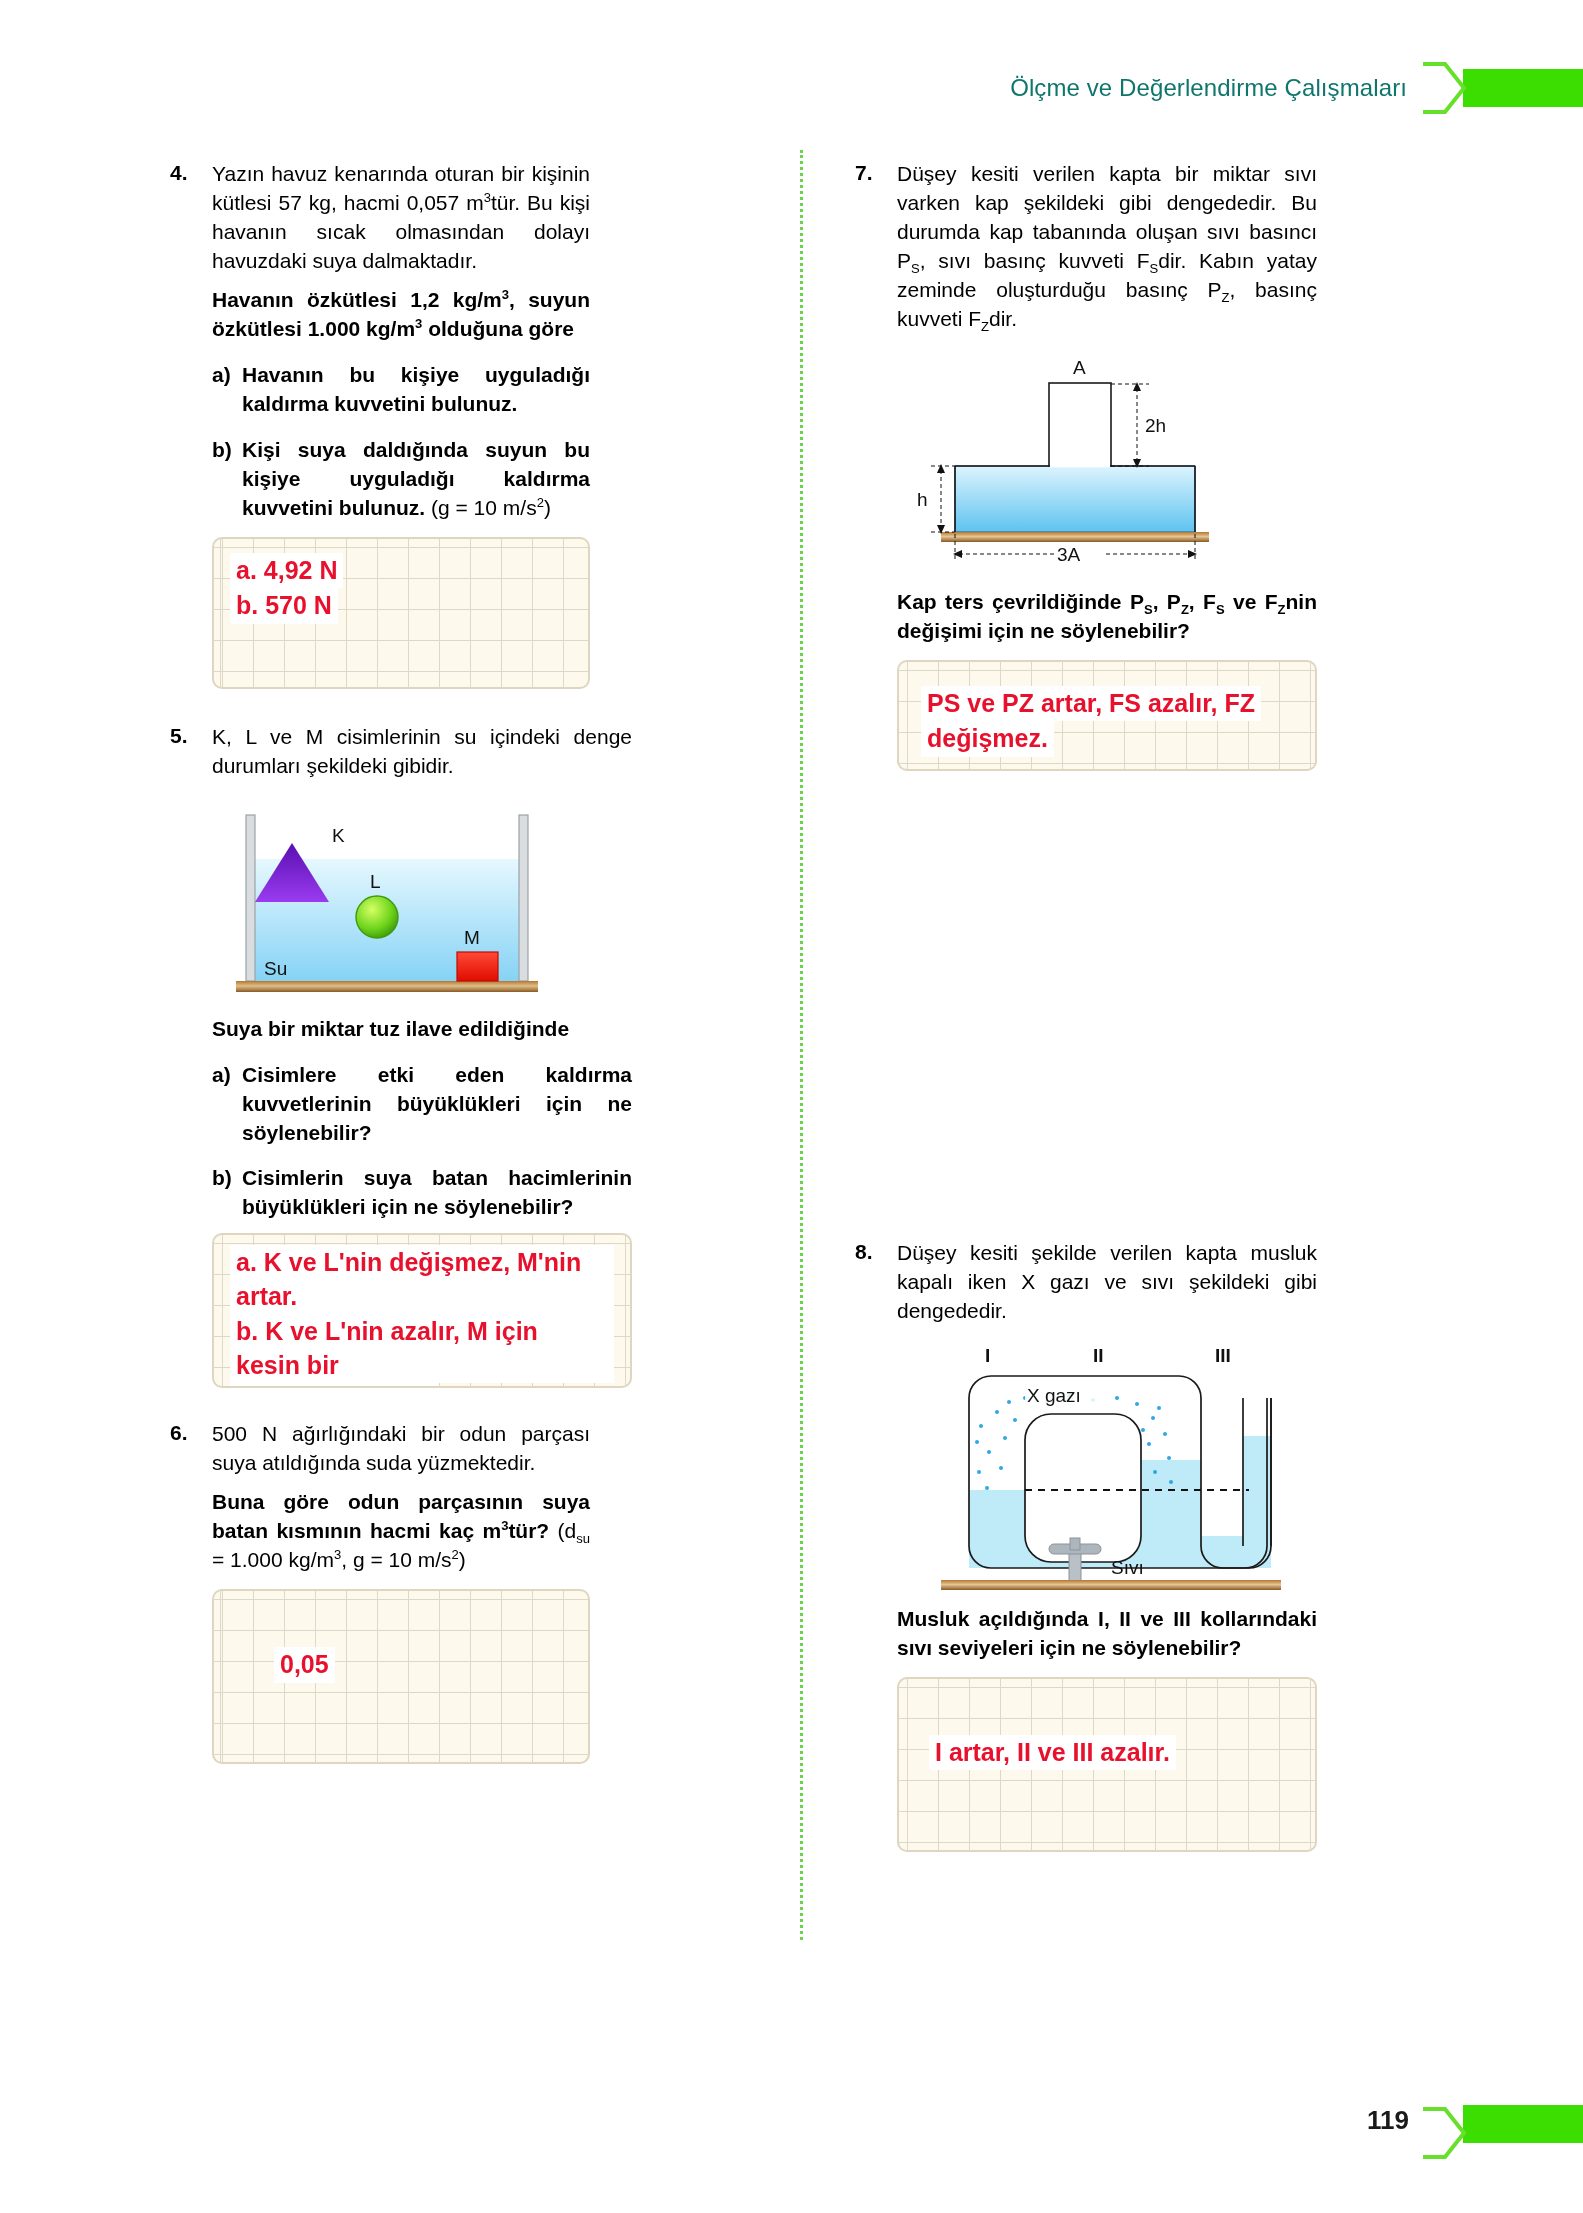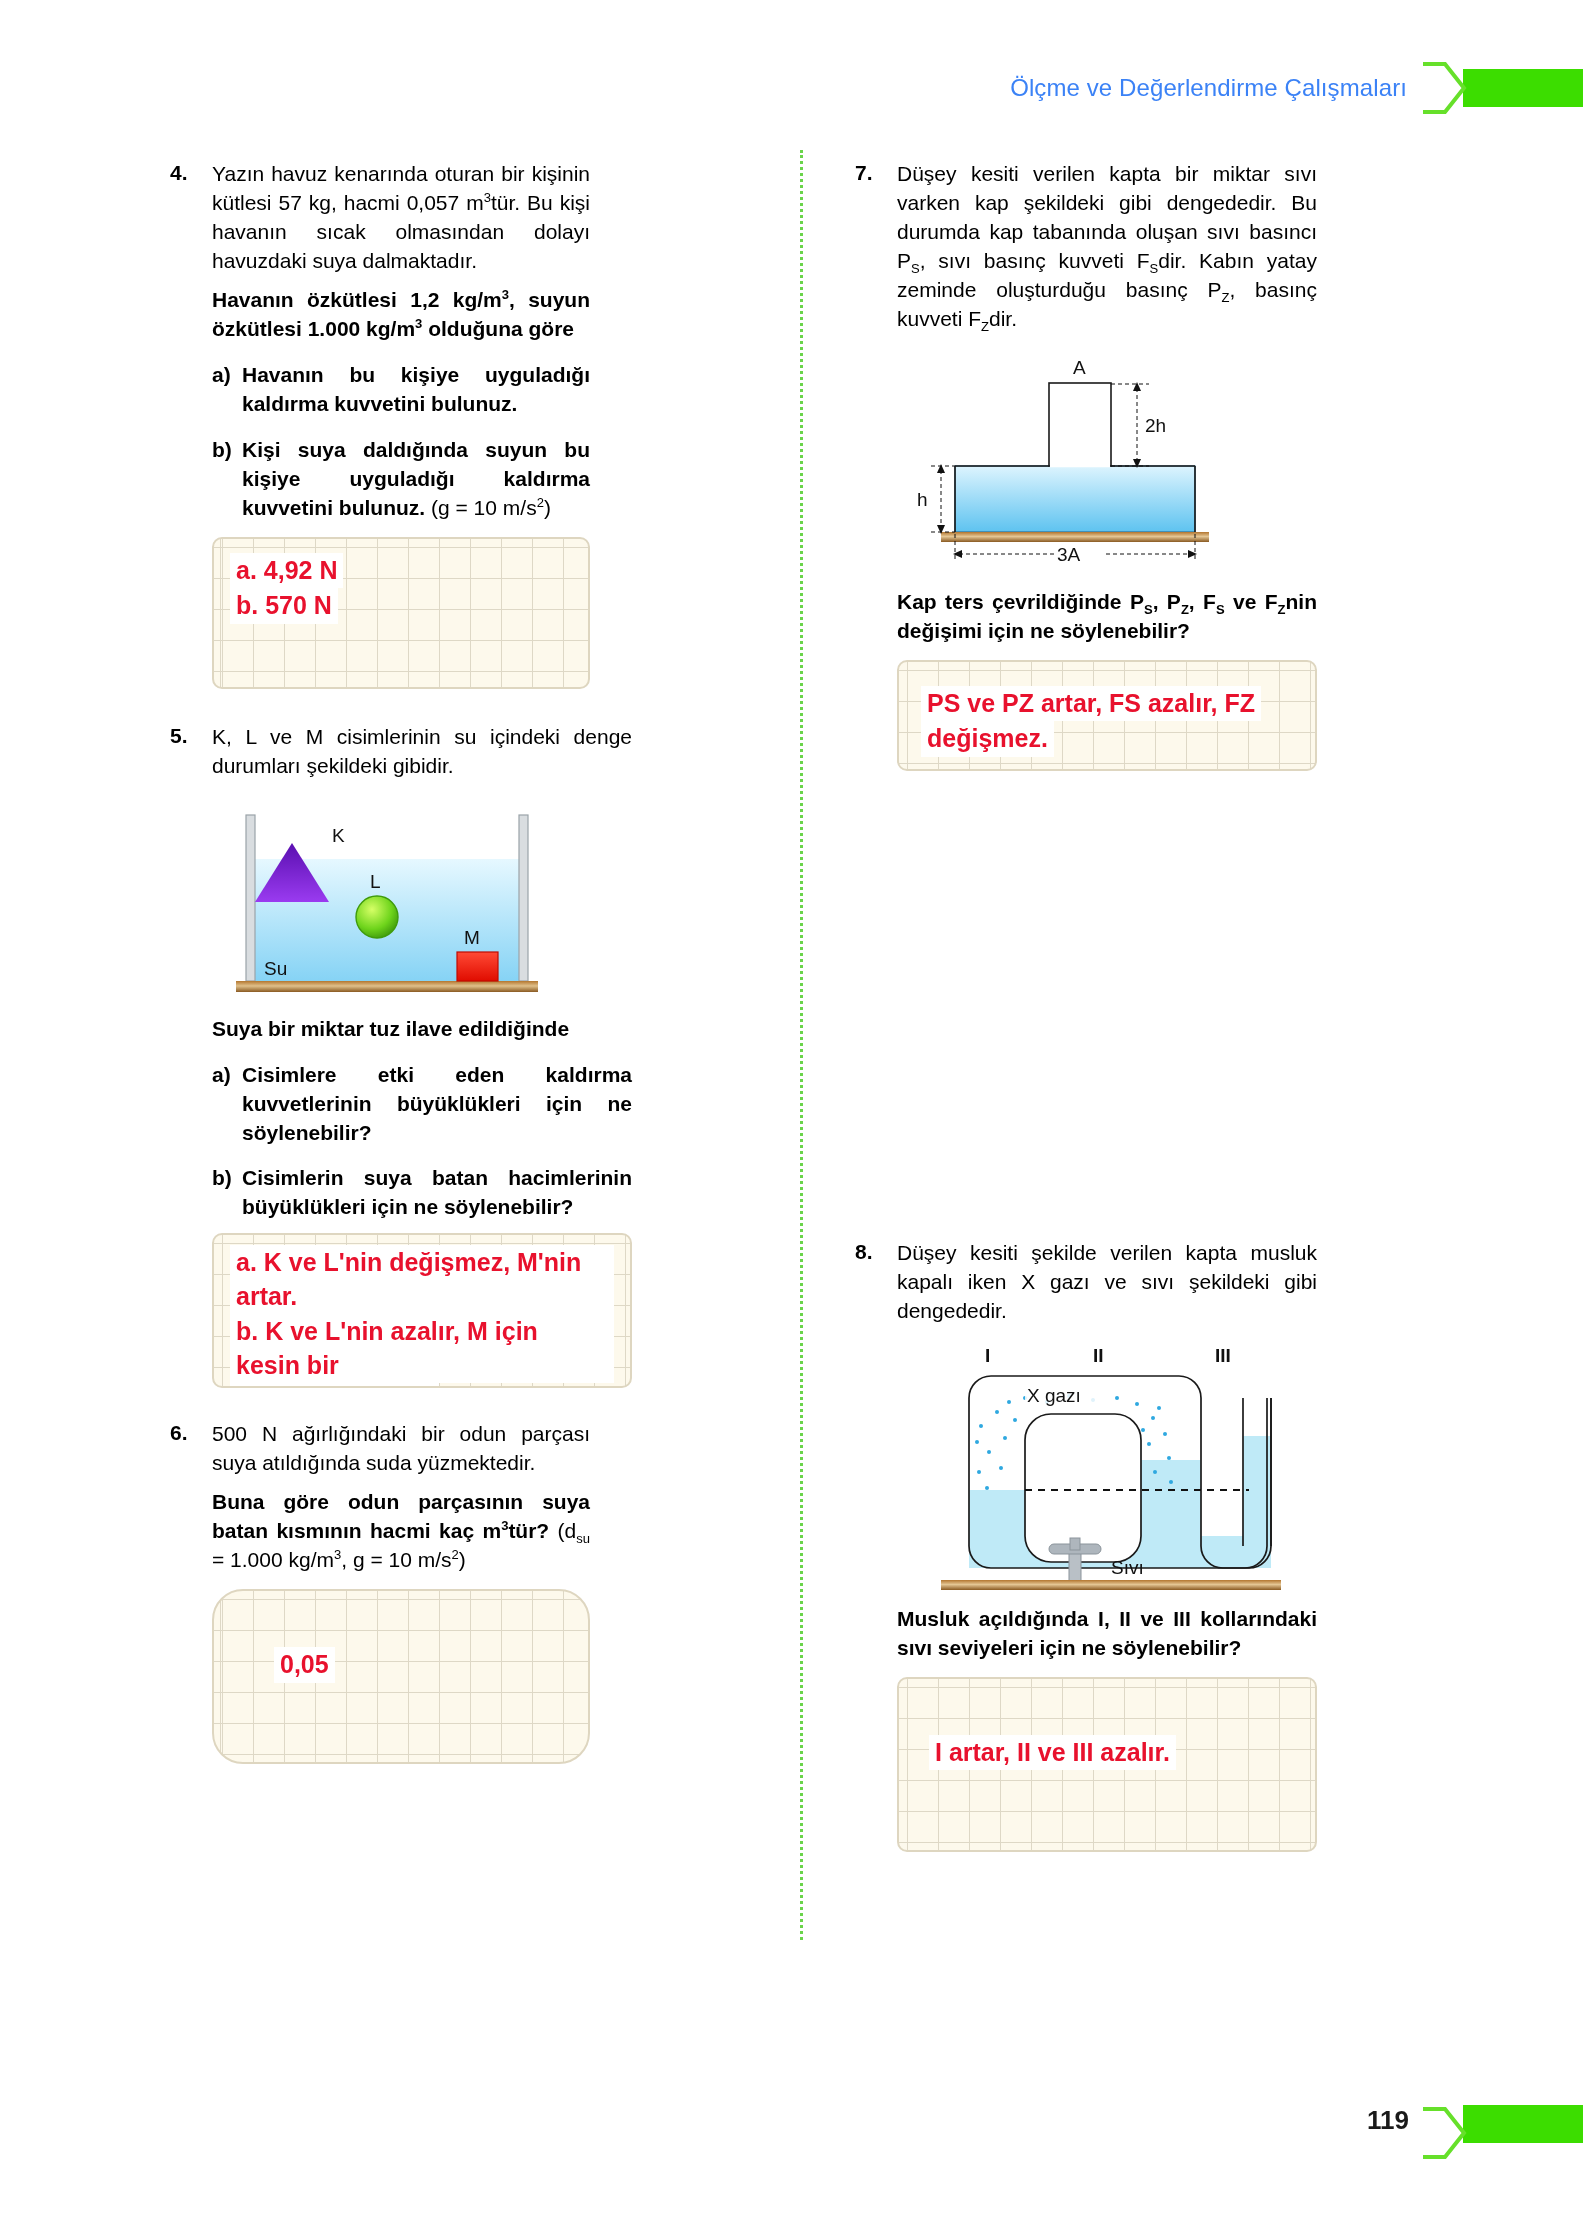--- a/index.html
+++ b/index.html
@@ -11,21 +11,21 @@
     overflow: hidden;
   }
   .page { position: relative; width: 1583px; height: 2213px; }
 
   
   .header-banner {
     position: absolute; top: 60px; right: 0; height: 56px;
     display: flex; align-items: center;
   }
   .header-title {
-    font-size: 24px; color: #3b82f6; letter-spacing: .1px;
+    font-size: 24px; color: #0f766e; letter-spacing: .1px;
     padding-right: 14px; white-space: nowrap;
   }
   .chev-outline {
     width: 44px; height: 56px; position: relative; margin-right: -2px;
   }
   .chev-outline svg { display: block; }
   .header-bar {
     width: 120px; height: 38px; background: #3cdd00;
   }
 
@@ -223,21 +223,21 @@
         </div>
       </div>
     </div>
 
     <div class="q" style="margin-top:32px;">
       <div class="q-num">6.</div>
       <div class="q-body">
         <div class="q-text">500 N ağırlığındaki bir odun parçası suya atıldığında suda yüzmektedir.</div>
         <div class="q-text bold">Buna göre odun parçasının suya batan kısmının hacmi kaç m<sup>3</sup>tür? <span class="reg">(d<sub>su</sub> = 1.000 kg/m<sup>3</sup>, g = 10 m/s<sup>2</sup>)</span></div>
 
-        <div class="ansbox" style="height:175px;padding-top:56px;padding-left:60px;border-radius:31px;">
+        <div class="ansbox" style="height:175px;padding-top:56px;padding-left:60px;">
           <div class="ans-text">0,05</div>
         </div>
       </div>
     </div>
 
   </div>
 
   <div class="col-right">
 
     <div class="q">

